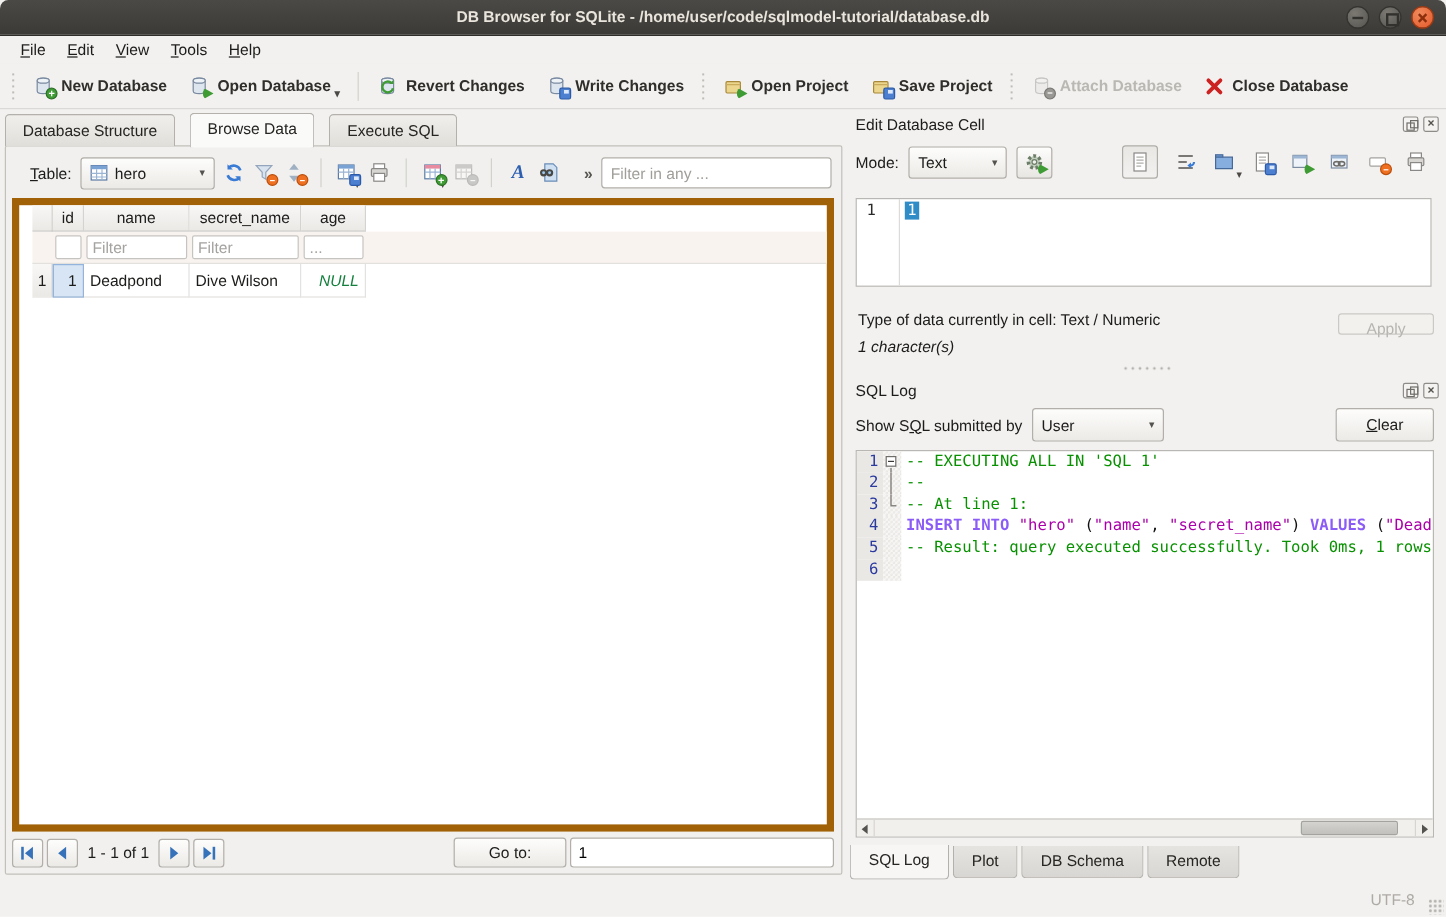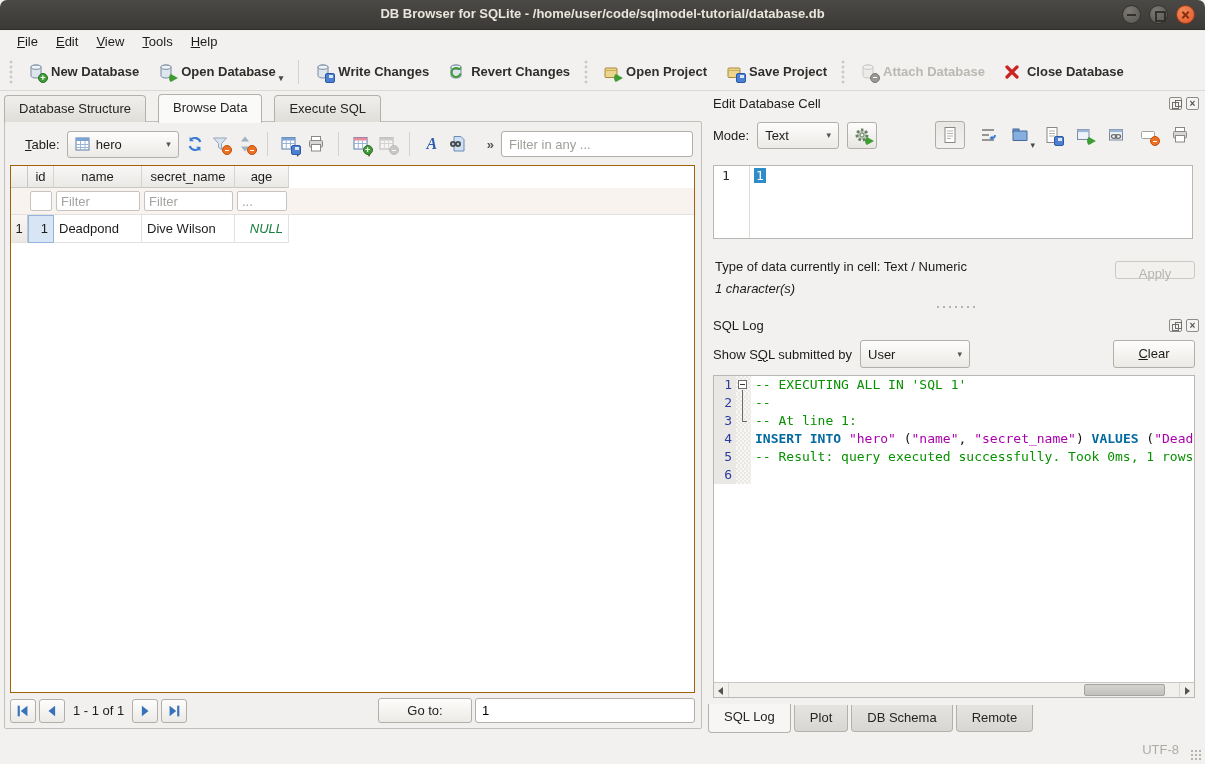--- a/index.html
+++ b/index.html
@@ -73,21 +73,21 @@
     border-radius:3px; display:flex; align-items:center; gap:6px; padding:0 7px; }
   .combo .arr { margin-left:auto; font-size:9px; color:#55534f; }
   .table-combo { width:156px; }
   .mini-btn { width:26px; height:26px; display:flex; align-items:center; justify-content:center; border-radius:3px; }
   .filter-any { height:26px; flex:1; border:1px solid #b2afaa; border-radius:3px; padding:0 7px;
     font:13px "Liberation Sans",sans-serif; color:#a16207; background:#fff; }
   .filter-any::placeholder { color:#a09e99; }
   .chevron { color:#55534f; font-weight:bold; }
   
   .grid-wrap { position:absolute; left:5px; right:6px; top:43px; bottom:35px;
-    background:#fff; border:1px solid #a16207; overflow:hidden; }
+    background:#fff; border:6px solid #a16207; overflow:hidden;padding-left:11px; }
   .g-row { display:flex; }
   .g-hdr .g-cell { height:22px; line-height:21px; text-align:center;
     background:linear-gradient(#f8f7f6,#ebe9e6); border-right:1px solid #d5d3cf; border-bottom:1px solid #c9c7c3; }
   .g-filter { background:#f9f3f0; border-bottom:1px solid #e3e1dd; }
   .g-filter .g-cell { height:26px; display:flex; align-items:center; padding:0 2px; }
   .g-filter input { width:100%; height:20px; border:1px solid #c6c4c0; border-radius:2px;
     font:13px "Liberation Sans",sans-serif; padding:0 4px; color:#3a3936; background:#fff; }
   .g-filter input::placeholder { color:#a5a3a0; }
   .g-data .g-cell { height:28px; line-height:27px; padding:0 5px;
     border-right:1px solid #e4e2de; border-bottom:1px solid #e4e2de; }
@@ -151,21 +151,21 @@
     background-image:linear-gradient(45deg,#e9e8e5 25%,transparent 25%,transparent 75%,#e9e8e5 75%),
                      linear-gradient(45deg,#e9e8e5 25%,transparent 25%,transparent 75%,#e9e8e5 75%);
     background-size:4px 4px; background-position:0 0,2px 2px; background-color:#f7f6f4; }
   .fold-box { position:absolute; left:2px; top:4px; width:9px; height:9px; border:1px solid #6f6d69; background:#fff; }
   .fold-box::after { content:""; position:absolute; left:1px; right:1px; top:3px; border-top:1px solid #3a3936; }
   .fold.start::before { content:""; position:absolute; left:6px; top:14px; bottom:0; border-left:1px solid #6f6d69; }
   .fold.line::before { content:""; position:absolute; left:6px; top:0; bottom:0; border-left:1px solid #6f6d69; }
   .fold.end::before { content:""; position:absolute; left:6px; top:0; height:9px; border-left:1px solid #6f6d69; }
   .fold.end::after { content:""; position:absolute; left:6px; top:9px; width:5px; border-top:1px solid #6f6d69; }
   .code-line { white-space:pre; padding-left:4px; overflow:hidden; }
-  .c { color:#089100; } .k { color:#0369a1; font-weight:bold; } .s { color:#aa00aa; } .p { color:#101010; }
+  .c { color:#089100; } .k { color:#8b5cf6; font-weight:bold; } .s { color:#aa00aa; } .p { color:#101010; }
   .hscroll { position:absolute; left:0; right:0; bottom:0; height:15px; background:#f1f0ed; border-top:1px solid #c9c7c3; }
   .hs-arrow { position:absolute; top:0; width:15px; height:14px; }
   .hs-arrow::after { content:""; position:absolute; top:4px; border-top:4px solid transparent; border-bottom:4px solid transparent; }
   .hs-left { left:0; border-right:1px solid #d7d5d1; } .hs-left::after { left:4px; border-right:5px solid #55534f; }
   .hs-right { right:0; border-left:1px solid #d7d5d1; } .hs-right::after { right:4px; border-left:5px solid #55534f; }
   .hs-thumb { position:absolute; left:77%; width:17%; top:1px; height:12px;
     background:linear-gradient(#d5d3cf,#c2c0bc); border:1px solid #a5a39f; border-radius:2px; }
   
   .southtabs { position:absolute; left:2px; top:614px; display:flex; align-items:flex-start; }
   .stab { padding:5px 15px 6px; border:1px solid #b4b1ac; border-top:none; margin-right:3px;
@@ -221,35 +221,35 @@
       </span>
       <span>Open Database</span>
       <span class="caret">▾</span>
     </div>
     <div class="sep"></div>
     <div class="tb-btn">
       <span class="icn">
         <svg width="18" height="18" viewBox="0 0 18 18">
             <path d="M4 4.2C4 2.9 6.2 2 9 2s5 .9 5 2.2v8.6c0 1.3-2.2 2.2-5 2.2s-5-.9-5-2.2z" fill="#dde5ee" stroke="#7a8aa0"></path>
             <ellipse cx="9" cy="4.2" rx="5" ry="2.1" fill="#eef3f8" stroke="#7a8aa0"></ellipse>
-          </svg>
-        <span class="badge floppy"></span>
-      </span>
-      <span>Write Changes</span>
+            <path d="M13.5 10.5a4.5 4.5 0 1 1-1.4-4.4" fill="none" stroke="#3f9c35" stroke-width="2"></path>
+            <path d="M13.8 3.6v3.4h-3.4z" fill="#3f9c35"></path>
+          </svg>
+      </span>
+      <span>Revert Changes</span>
     </div>
     <div class="tb-btn">
       <span class="icn">
         <svg width="18" height="18" viewBox="0 0 18 18">
             <path d="M4 4.2C4 2.9 6.2 2 9 2s5 .9 5 2.2v8.6c0 1.3-2.2 2.2-5 2.2s-5-.9-5-2.2z" fill="#dde5ee" stroke="#7a8aa0"></path>
             <ellipse cx="9" cy="4.2" rx="5" ry="2.1" fill="#eef3f8" stroke="#7a8aa0"></ellipse>
-            <path d="M13.5 10.5a4.5 4.5 0 1 1-1.4-4.4" fill="none" stroke="#3f9c35" stroke-width="2"></path>
-            <path d="M13.8 3.6v3.4h-3.4z" fill="#3f9c35"></path>
-          </svg>
-      </span>
-      <span>Revert Changes</span>
+          </svg>
+        <span class="badge floppy"></span>
+      </span>
+      <span>Write Changes</span>
     </div>
     <div class="handle"></div>
     <div class="tb-btn">
       <span class="icn">
         <svg width="18" height="18" viewBox="0 0 18 18">
             <rect x="3" y="5" width="12" height="9.5" rx="1" fill="#ecd58c" stroke="#a8893a"></rect>
             <path d="M3 7.5h12" stroke="#c9ab5c"></path>
           </svg>
         <span class="badge arrow"></span>
       </span>

